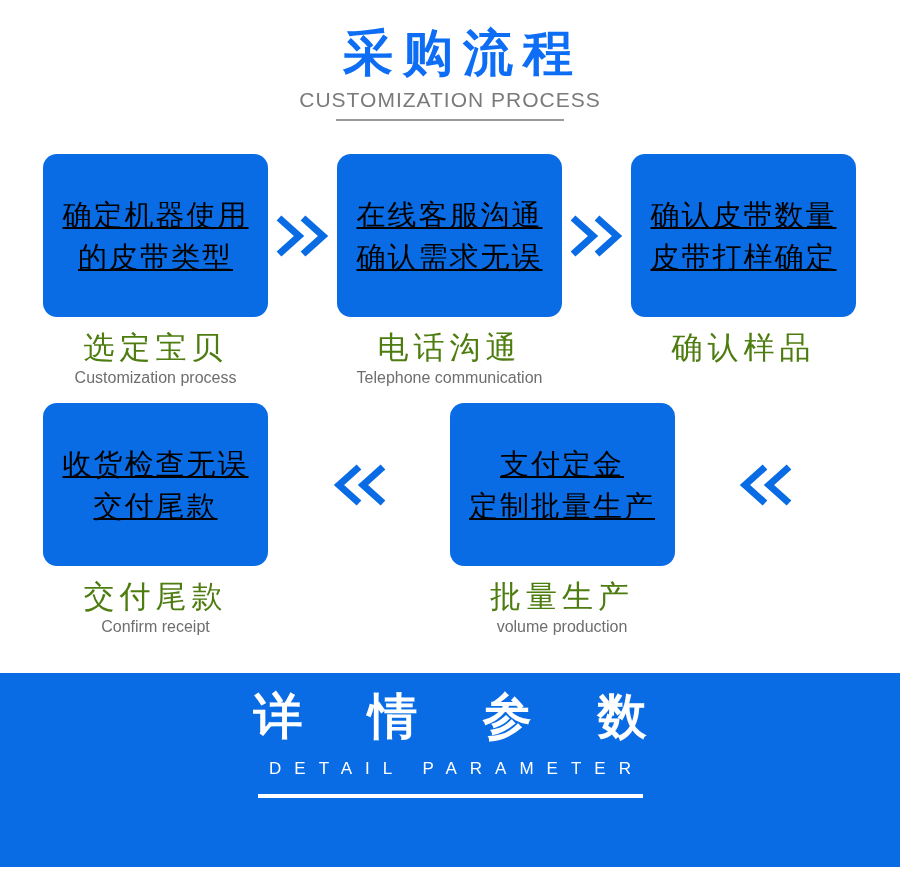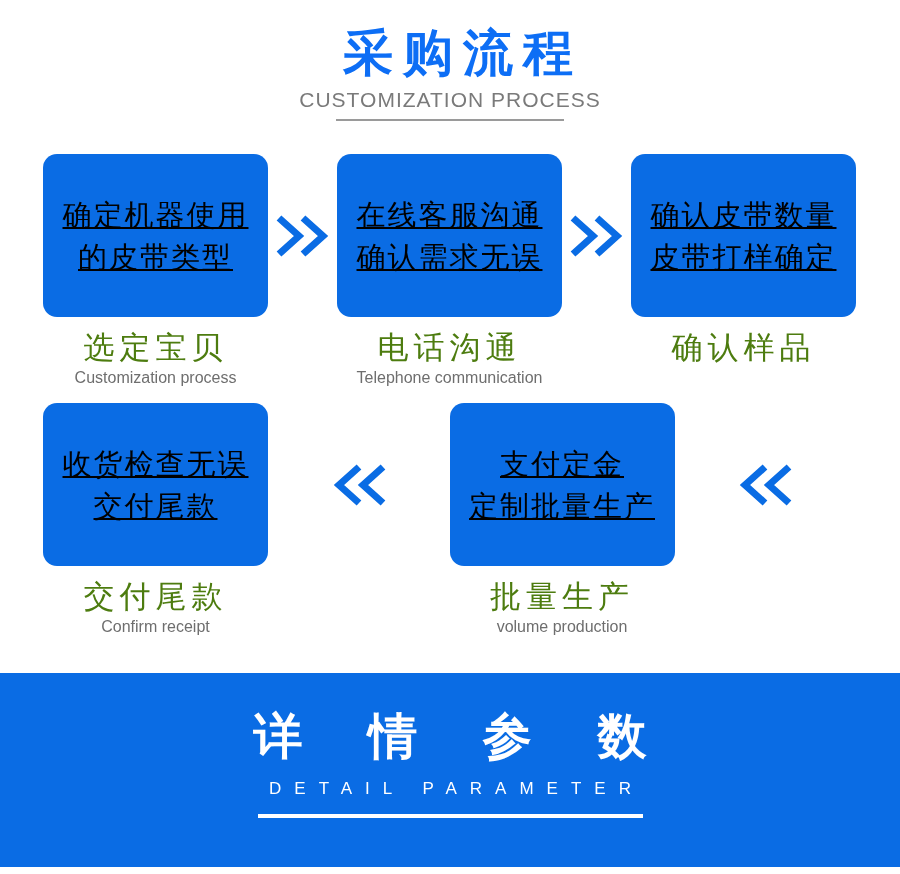--- a/index.html
+++ b/index.html
@@ -86,21 +86,21 @@
   }
   .flow-arrow svg { margin-top: 59px; display: block; }
 
   
   .banner {
     margin-top: 36px;
     width: 900px;
     height: 194px;
     background: #0a6ce4;
     text-align: center;
-    padding-top: 34px;
+    padding-top: 14px;
   }
   .banner-title {
     font-size: 49px;
     font-weight: bold;
     color: #ffffff;
     letter-spacing: 26px;
     padding-left: 26px; 
     line-height: 58px;
   }
   .banner-subtitle {

